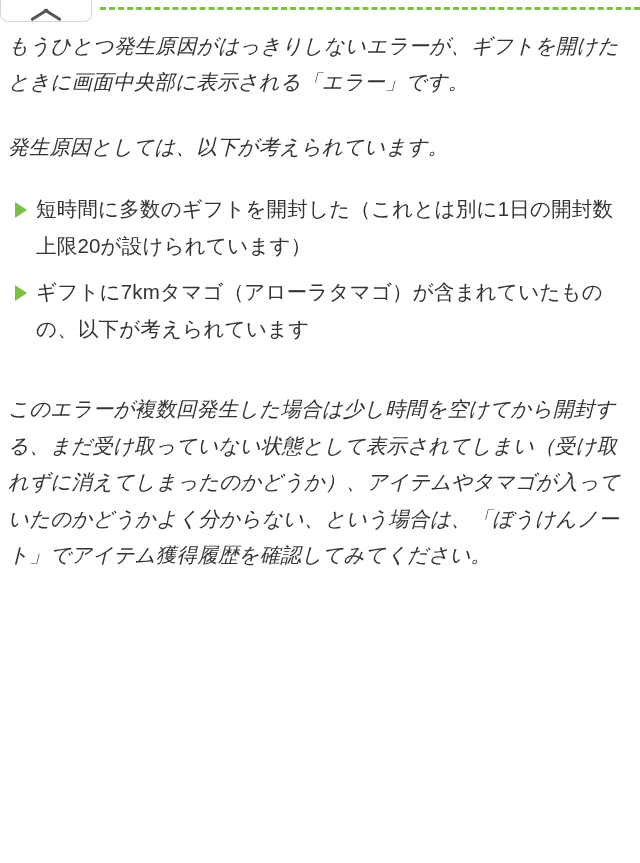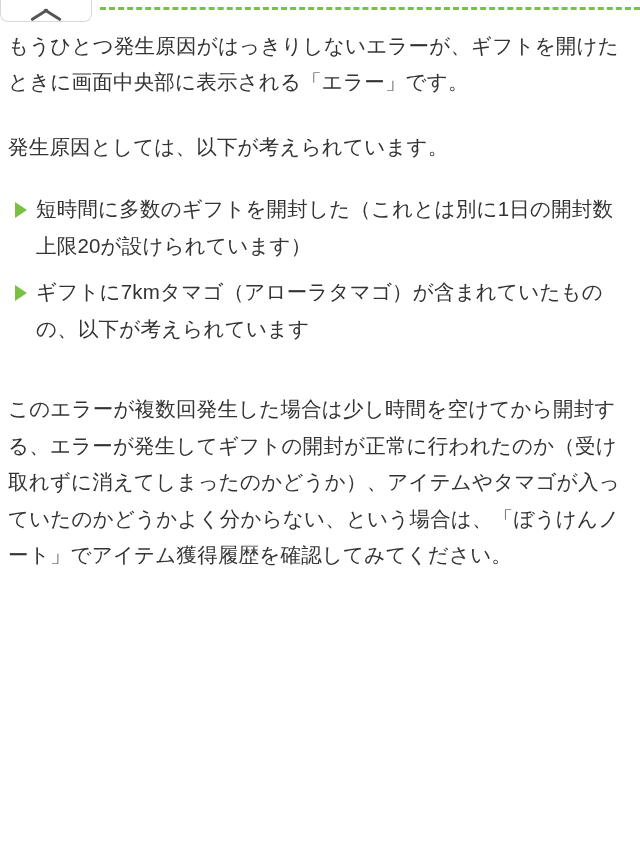--- a/index.html
+++ b/index.html
@@ -76,20 +76,21 @@
   
   .content {
     padding: 6px 8px 0 8px;
   }
   p.para {
     margin: 0 0 28px 0;
     font-size: 20.5px;
     line-height: 1.78;
     letter-spacing: 0.2px;
     color: #333333;
+    font-style: italic;
   }
   p.para.tight {
     margin-bottom: 26px;
   }
   .spacer {
     height: 30px;
   }
 
   ul.bullets {
     list-style: none;
@@ -138,15 +139,15 @@
       <span>短時間に多数のギフトを開封した（これとは別に1日の開封数上限20が設けられています）</span>
     </li>
     <li>
       <span class="tri"></span>
       <span>ギフトに7kmタマゴ（アローラタマゴ）が含まれていたものの、以下が考えられています</span>
     </li>
   </ul>
 
   <div class="spacer"></div>
 
-  <p class="para">このエラーが複数回発生した場合は少し時間を空けてから開封する、エラーが発生してギフトの開封が正常に行われたのか（受け取れずに消えてしまったのかどうか）、アイテムやタマゴが入っていたのかどうかよく分からない、という場合は、「ぼうけんノート」でアイテム獲得履歴を確認してみてください。</p>
+  <p class="para">このエラーが複数回発生した場合は少し時間を空けてから開封する、まだ受け取っていない状態として表示されてしまい（受け取れずに消えてしまったのかどうか）、アイテムやタマゴが入っていたのかどうかよく分からない、という場合は、「ぼうけんノート」でアイテム獲得履歴を確認してみてください。</p>
 
 </div>
 
 </body></html>

